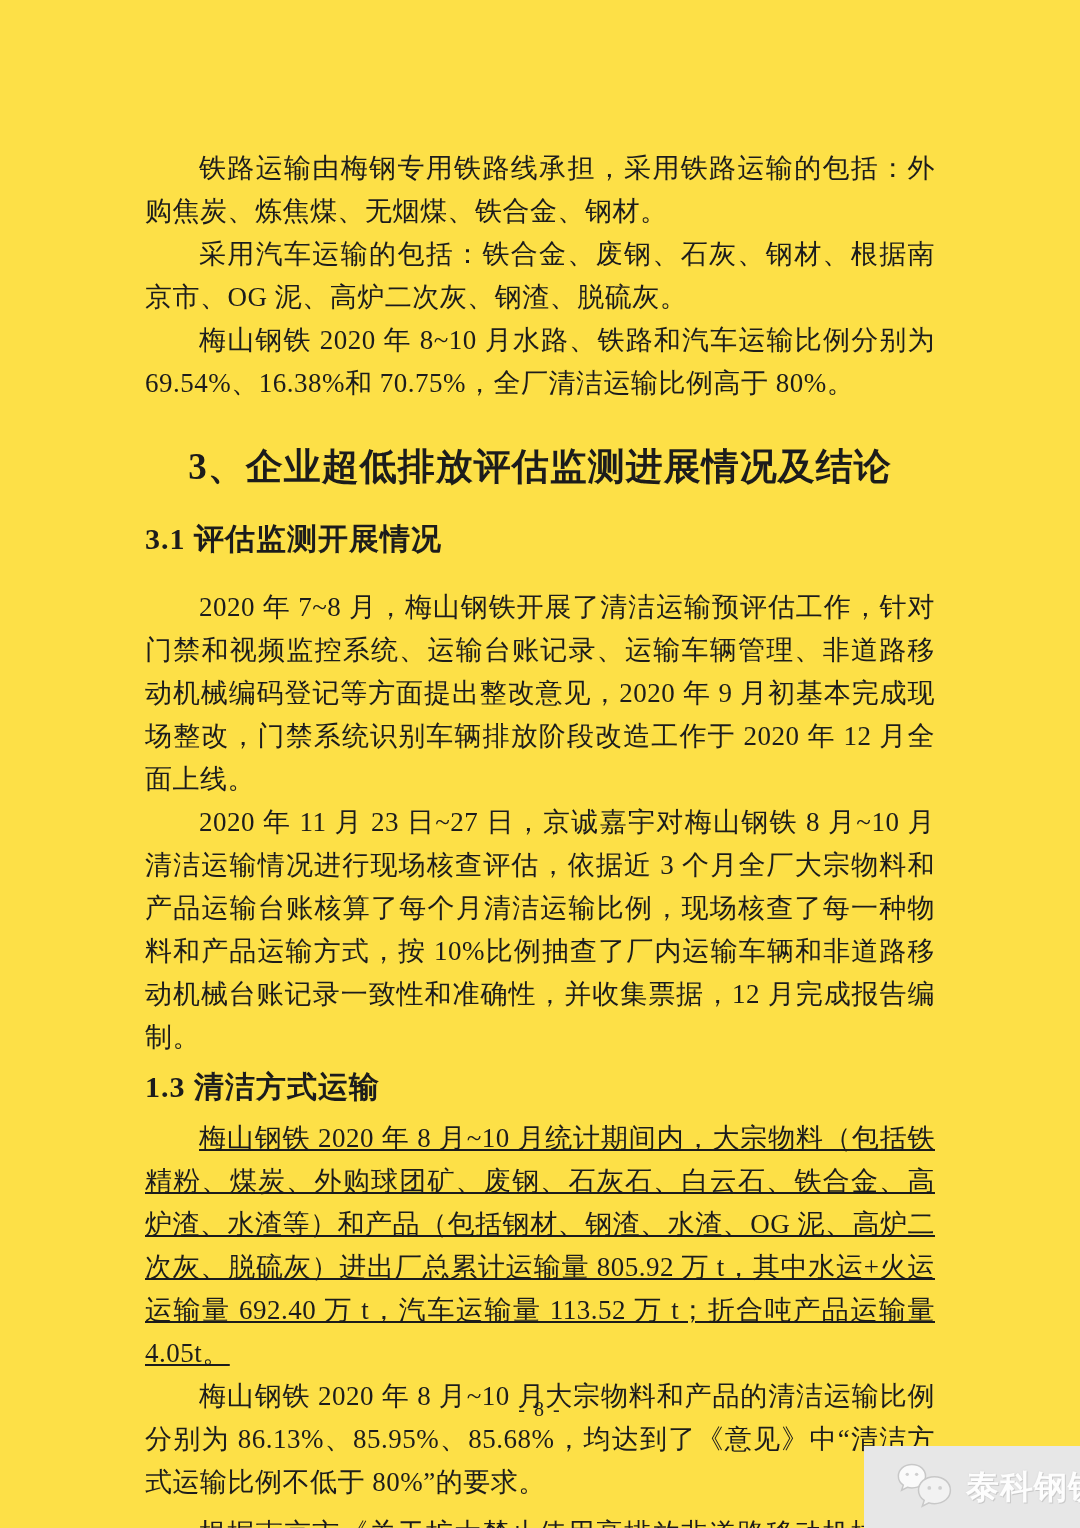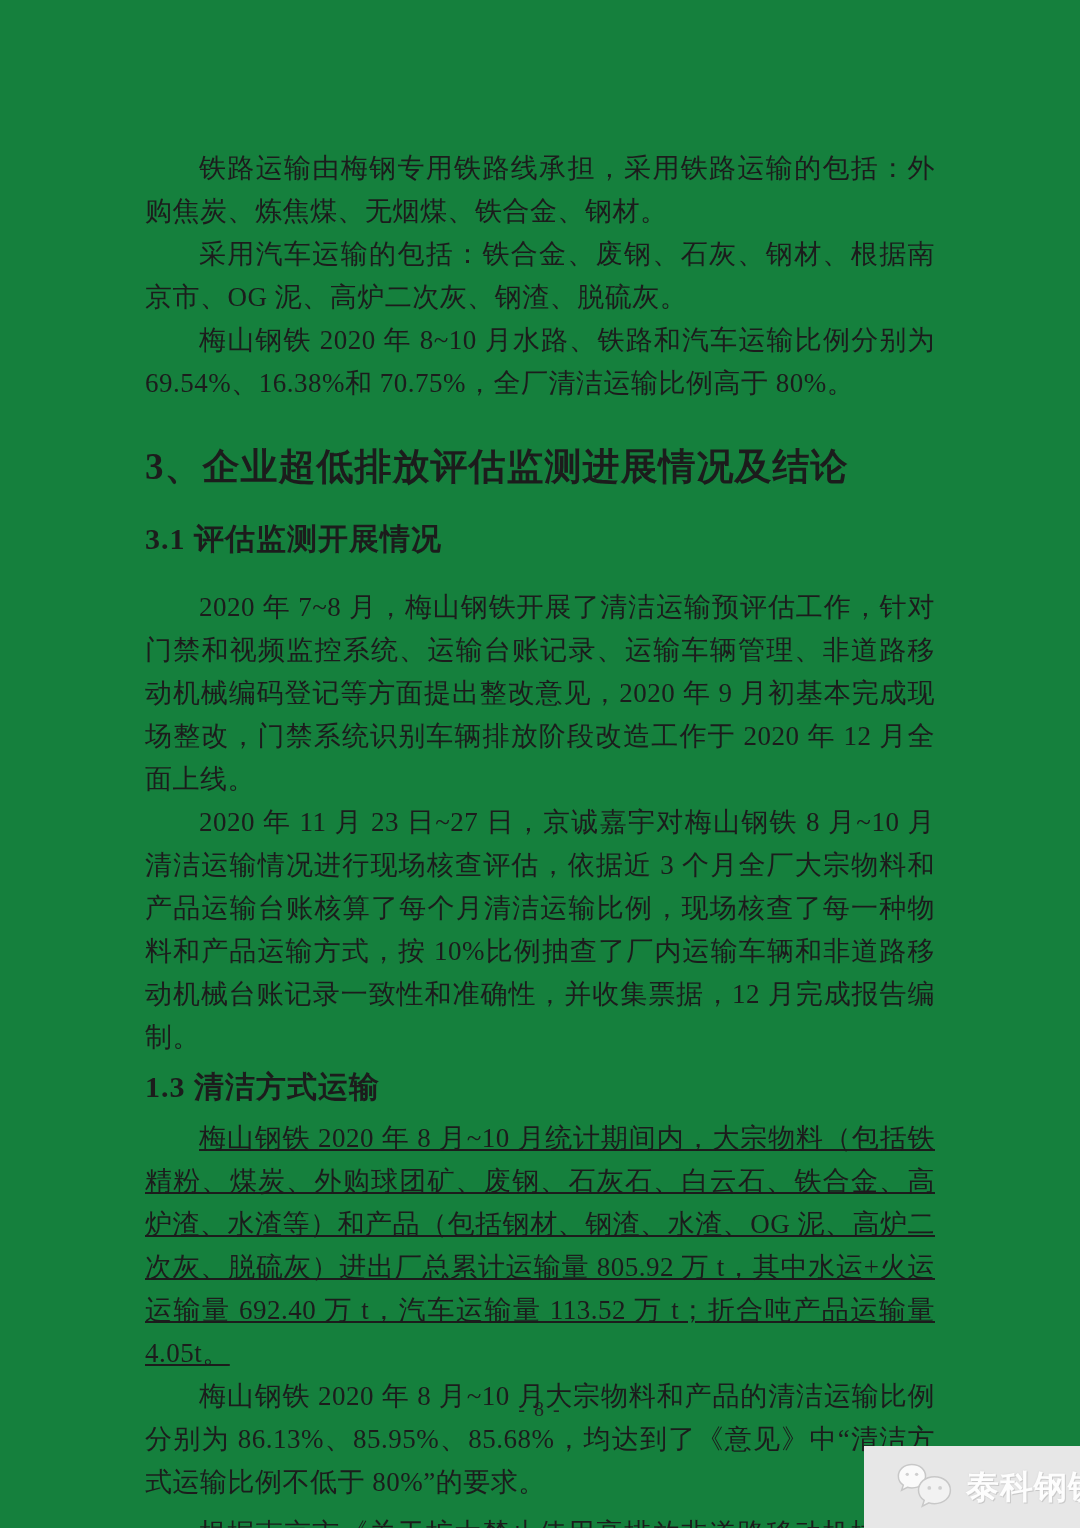--- a/index.html
+++ b/index.html
@@ -4,21 +4,21 @@
 <style>
   html, body {
     margin: 0;
     padding: 0;
     background: #ffffff;
   }
   .page {
     position: relative;
     width: 1080px;
     height: 1528px;
-    background: #15803d;
+    background: #fde047;
     overflow: hidden;
     font-family: "Liberation Serif", "DejaVu Serif", serif;
     color: #1c1c1c;
   }
   .doc-body {
     position: absolute;
     top: 0;
     left: 145px;
     width: 790px;
     padding-top: 147px;
@@ -31,21 +31,21 @@
     text-justify: inter-ideograph;
     text-indent: 2em;
     letter-spacing: 0.5px;
     word-break: break-all;
   }
   .h1 {
     margin: 36px 0 0 0;
     font-size: 37px;
     line-height: 52px;
     font-weight: bold;
-    text-align: left;
+    text-align: center;
     letter-spacing: 1px;
   }
   .h2 {
     margin: 24px 0 0 0;
     font-size: 30px;
     line-height: 44px;
     font-weight: bold;
     text-align: left;
     letter-spacing: 1px;
   }

